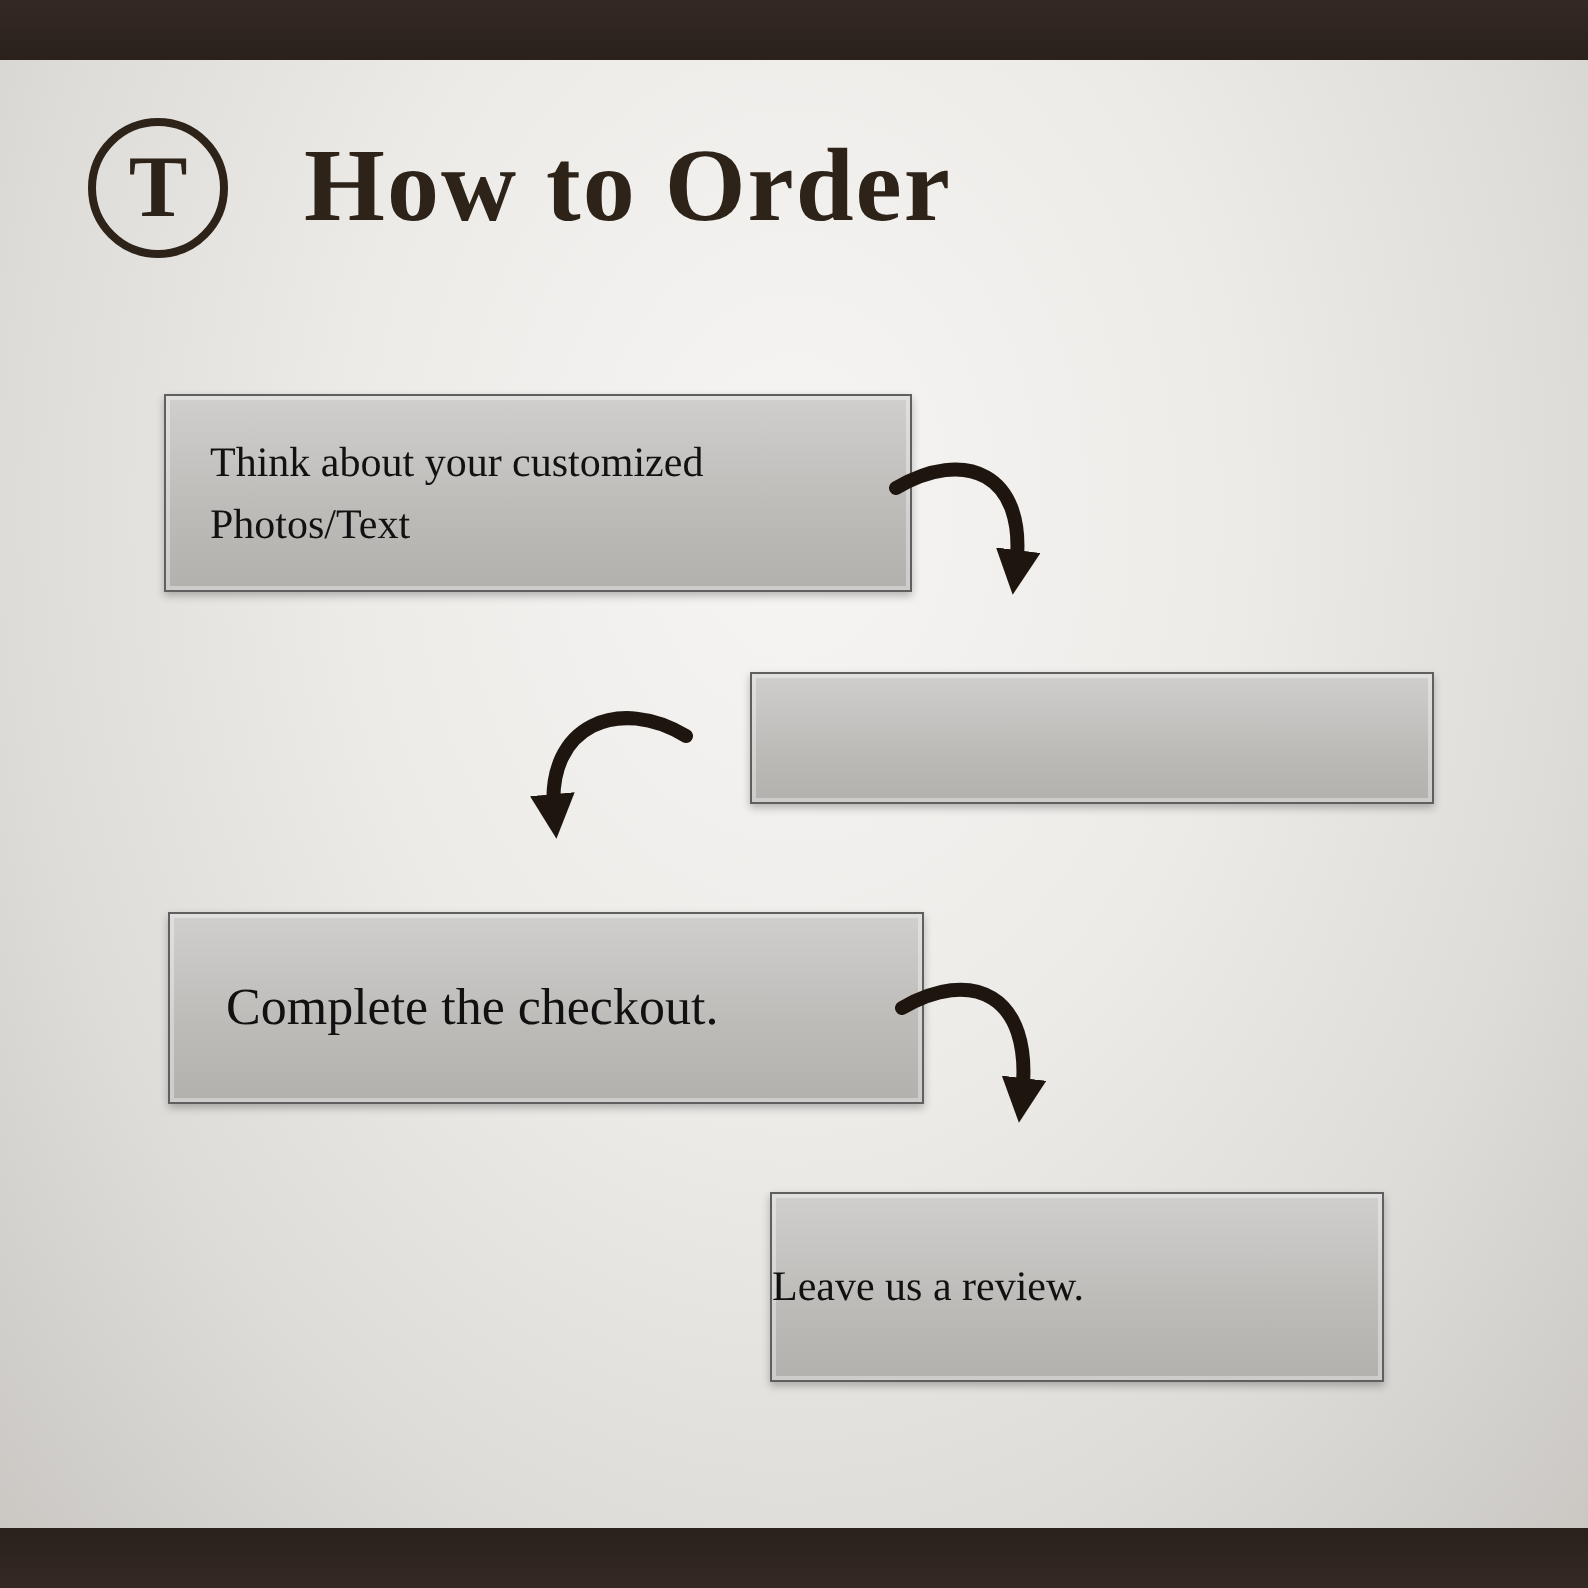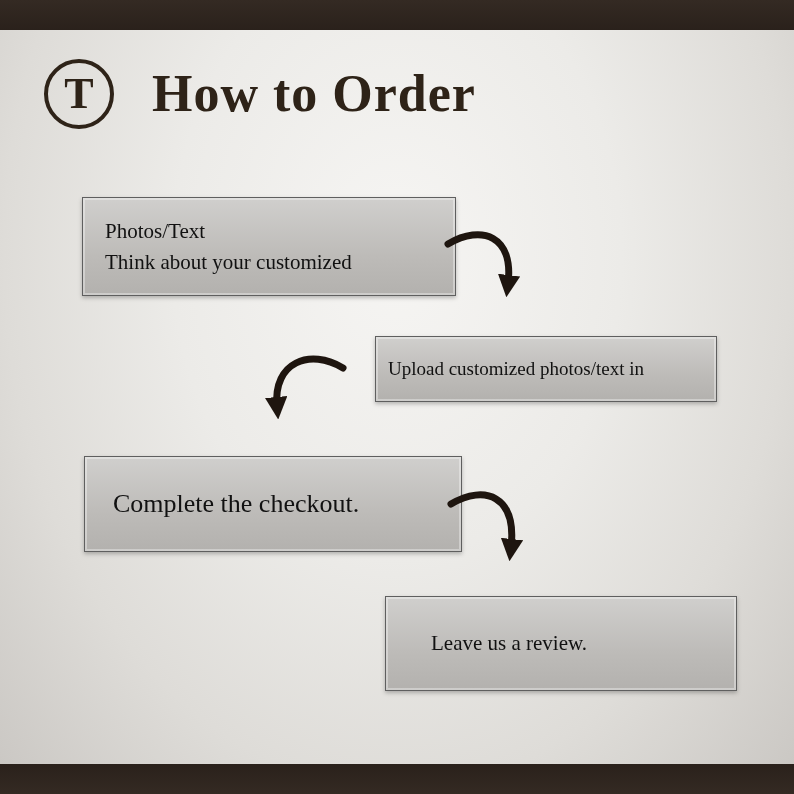--- a/index.html
+++ b/index.html
@@ -65,21 +65,21 @@
     flex-direction: column;
     justify-content: center;
     align-items: flex-start;
     color: #111;
   }
   .step .line { white-space: nowrap; }
 
   .box1 { left: 82px;  top: 197px; width: 350px; height: 97px; padding-left: 22px; font-size: 21px; line-height: 31px; }
   .box2 { left: 375px; top: 336px; width: 328px; height: 64px; padding-left: 12px; font-size: 19px; line-height: 26px; }
   .box3 { left: 84px;  top: 456px; width: 348px; height: 94px; padding-left: 28px; font-size: 26px; line-height: 34px; }
-  .box4 { left: 385px; top: 596px; width: 305px; height: 93px; padding-left: 45px; font-size: 21px; line-height: 31px; }
+  .box4 { left: 385px; top: 596px; width: 305px; height: 93px; font-size: 21px; line-height: 31px; }
 
   .arrow-svg { position: absolute; overflow: visible; }
   .arrow1 { left: 442px; top: 222px; }
   .arrow2 { left: 255px; top: 348px; }
   .arrow3 { left: 445px; top: 482px; }
 </style>
 </head>
 <body>
 
 <div class="canvas">
@@ -87,35 +87,34 @@
   <div class="bar top"></div>
 
   <div class="header">
     <div class="logo">
       <span>T</span>
     </div>
     <h1 class="title">How to Order</h1>
   </div>
 
   <div class="step box1">
+    <div class="line">Think about your customized</div>
     <div class="line">Photos/Text</div>
-    <div class="line">Think about your customized</div>
   </div>
 
   <svg class="arrow-svg arrow1" width="90" height="90" viewBox="0 0 90 90">
     <defs>
       <marker id="arrowhead" viewBox="0 0 10 10" refX="4" refY="5" markerWidth="3.2" markerHeight="3.2" orient="auto-start-reverse">
         <path d="M0,0 L10,5 L0,10 z" fill="var(--arrow-color, #1e150f)"></path>
       </marker>
     </defs>
     <path d="M 6 22 C 40 2, 72 14, 66 62" fill="none" stroke="var(--arrow-color, #1e150f)" stroke-width="7" stroke-linecap="round" marker-end="url(#arrowhead)"></path>
   </svg>
 
   <div class="step box2">
-    <div class="line">Upload customized photos/text in</div>
   </div>
 
   <svg class="arrow-svg arrow2" width="95" height="85" viewBox="0 0 95 85">
     <path d="M 88 20 C 55 0, 18 14, 22 58" fill="none" stroke="var(--arrow-color, #1e150f)" stroke-width="7" stroke-linecap="round" marker-end="url(#arrowhead)"></path>
   </svg>
 
   <div class="step box3">
     <div class="line">Complete the checkout.</div>
   </div>
 

